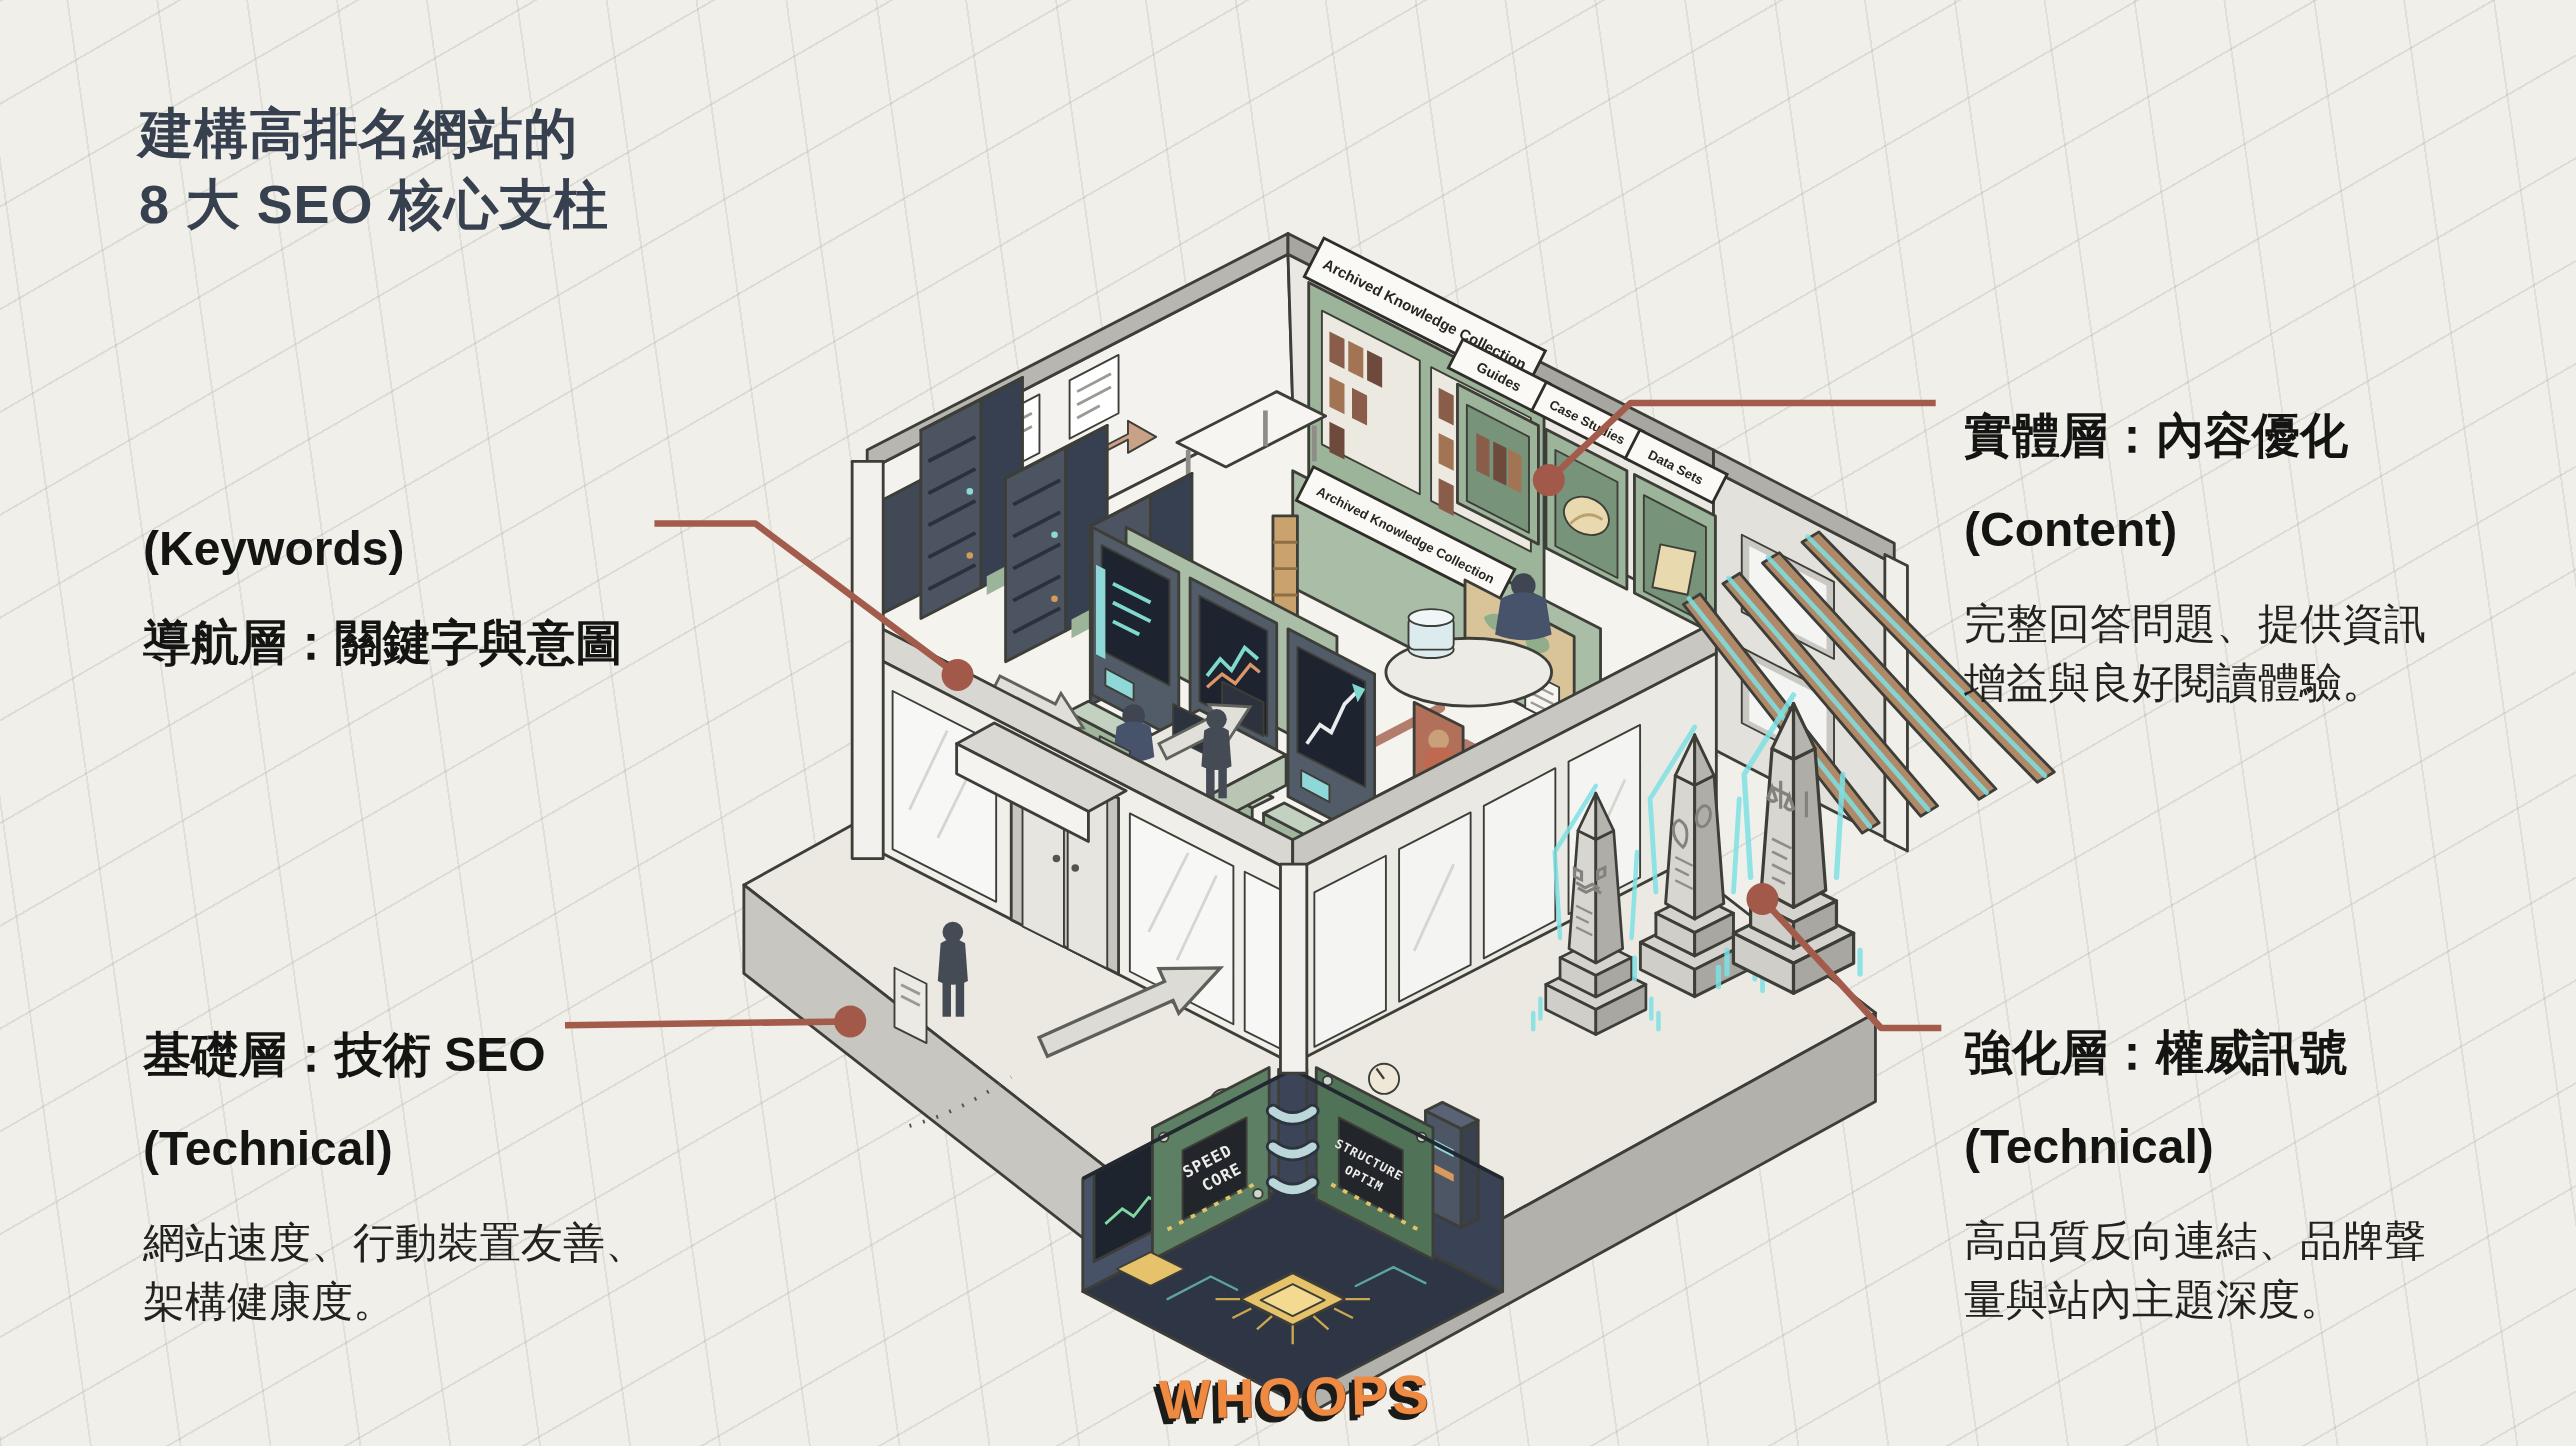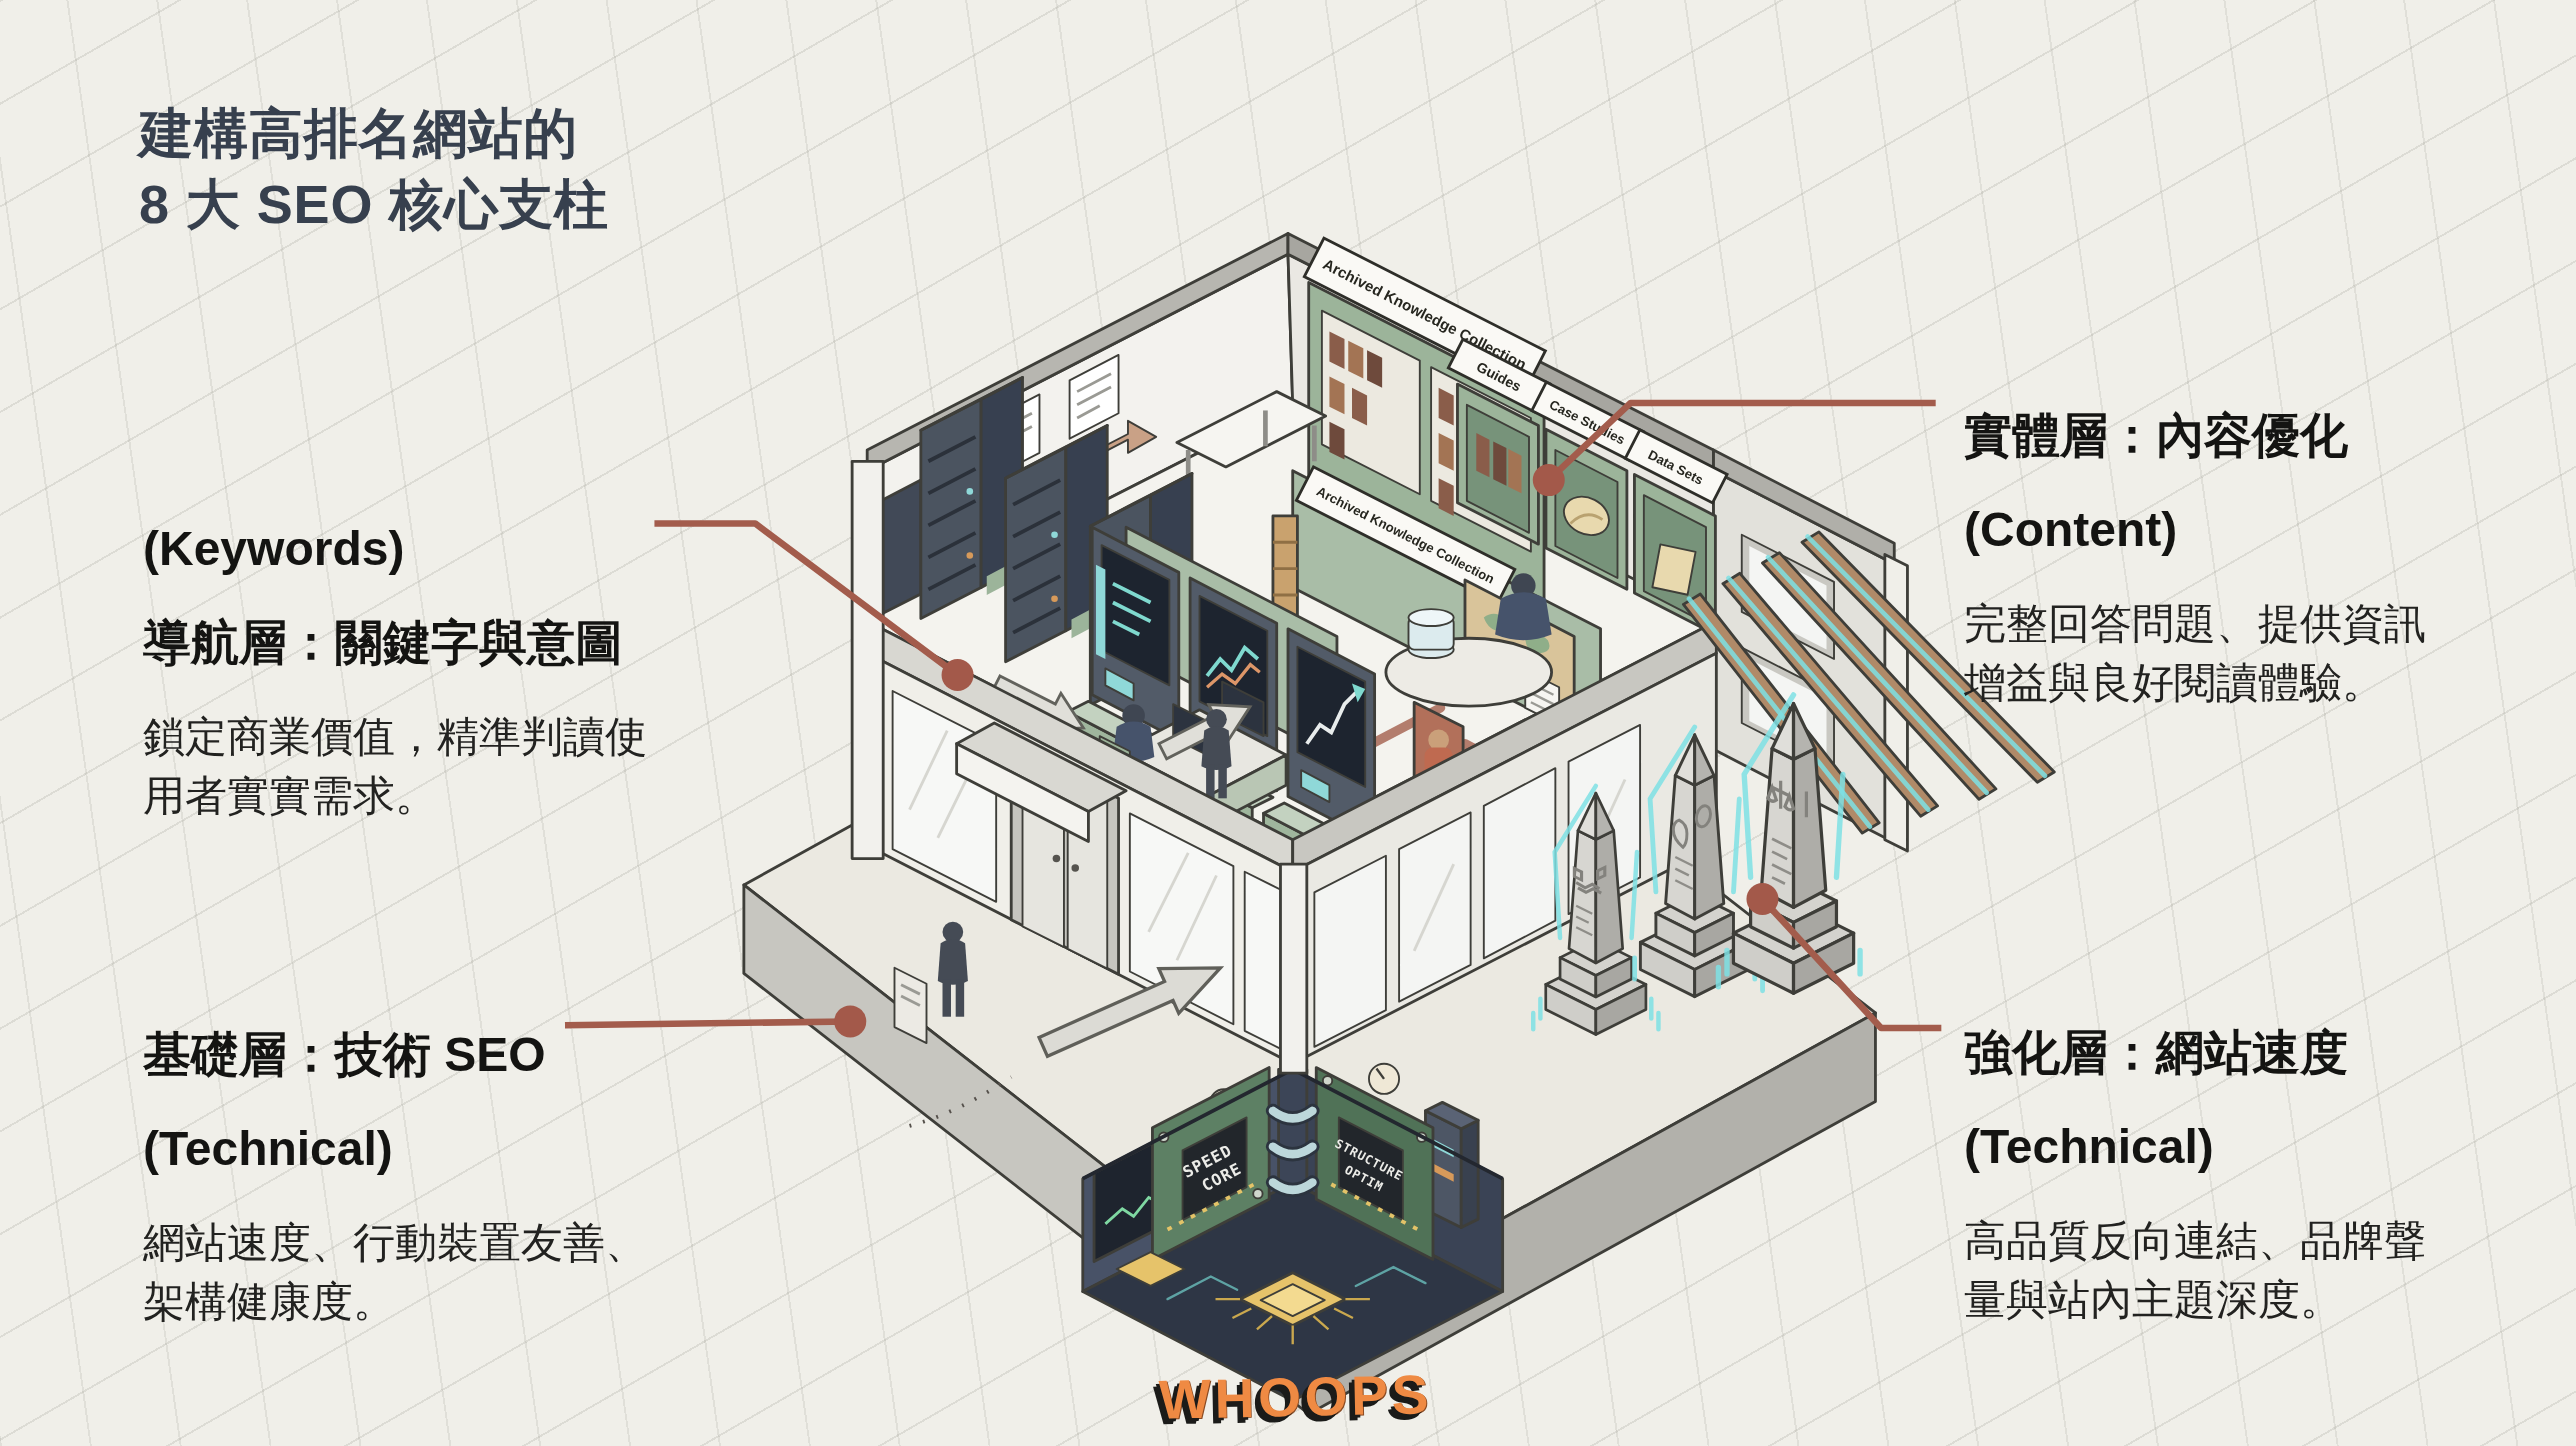--- a/index.html
+++ b/index.html
@@ -508,37 +508,36 @@
 </svg>
 
   <div class="ttl">
     <div>建構高排名網站的</div>
     <div>8 大 SEO 核心支柱</div>
   </div>
 
   <div class="callout co-keywords">
     <div class="h">(Keywords)</div>
     <div class="h">導航層：關鍵字與意圖</div>
-    <div class="b">鎖定商業價值，精準判讀使用者實實需求。</div>
   </div>
 
   <div class="callout co-content">
     <div class="h">實體層：內容優化</div>
     <div class="h">(Content)</div>
     <div class="b">完整回答問題、提供資訊增益與良好閱讀體驗。</div>
   </div>
 
   <div class="callout co-technical">
     <div class="h">基礎層：技術 SEO</div>
     <div class="h">(Technical)</div>
     <div class="b">網站速度、行動裝置友善、架構健康度。</div>
   </div>
 
   <div class="callout co-authority">
-    <div class="h">強化層：網站速度</div>
+    <div class="h">強化層：權威訊號</div>
     <div class="h">(Technical)</div>
     <div class="b">高品質反向連結、品牌聲量與站內主題深度。</div>
   </div>
 
   <div class="wordmark">WHOOPS</div>
 
 </div>
 
 
 </body></html>

